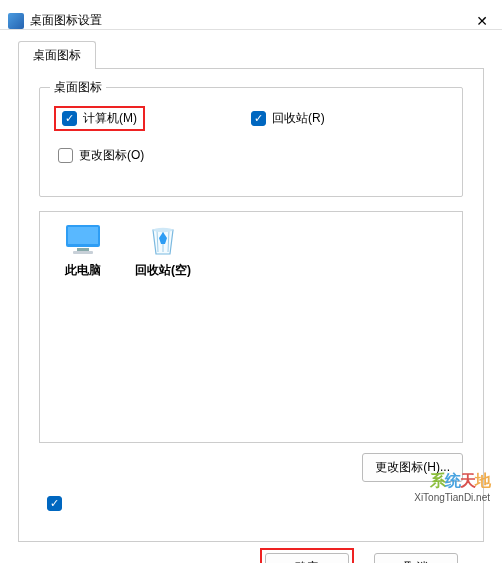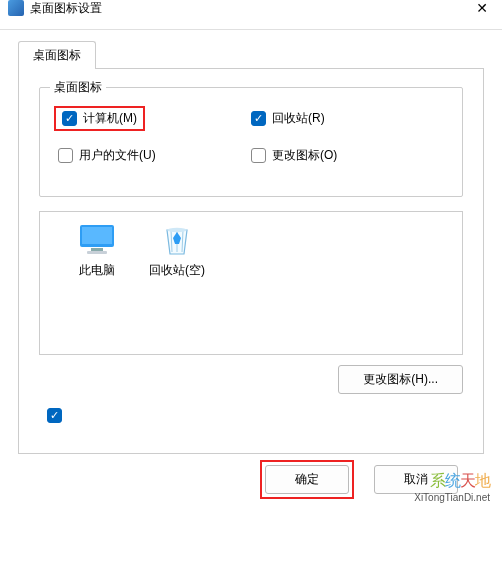--- a/index.html
+++ b/index.html
@@ -7,21 +7,21 @@
       font-family: "Microsoft YaHei", "Segoe UI", sans-serif;
       font-size: 12px;
       background: #fff;
       width: 502px;
       height: 563px;
       position: relative;
       color: #000;
     }
     .titlebar {
       display: flex;
-      align-items: flex-start;
+      align-items: flex-end;
       height: 30px;
       padding: 0 8px;
       border-bottom: 1px solid #e0e0e0;
     }
     .titlebar .app-icon {
       width: 16px; height: 16px;
       margin-right: 6px;
       background: linear-gradient(135deg, #4a9be0, #2563b0);
       border-radius: 2px;
       display: inline-block;
@@ -92,22 +92,23 @@
     .hl-red {
       border: 2px solid #e22;
       padding: 2px 6px;
       margin: -4px -4px;
       display: inline-flex;
       align-items: center;
     }
 
     .icon-grid-box {
       border: 1px solid #ccc;
-      height: 144px;
-      padding: 10px 20px;
+      height: 232px;
+      padding: 10px 6px;
+      font-weight: bold;
     }
     .icon-grid {
       display: flex;
       gap: 6px;
       flex-wrap: wrap;
     }
     .grid-item {
       width: 74px;
       display: flex;
       flex-direction: column;
@@ -124,21 +125,21 @@
 
     .btn-row {
       display: flex;
       justify-content: flex-end;
       gap: 12px;
       margin-top: 10px;
     }
     .btn {
       border: 1px solid #bbb;
       background: #fdfdfd;
-      padding: 5px 24px;
+      padding: 5px 12px;
       border-radius: 3px;
       font-size: 12px;
       cursor: default;
       min-width: 90px;
       text-align: center;
     }
 
     .allow-row {
       display: flex;
       align-items: center;
@@ -163,21 +164,21 @@
       position: absolute;
       right: 12px;
       bottom: 60px;
       text-align: right;
       font-size: 10px;
       color: #555;
       pointer-events: none;
     }
     .watermark .logo {
       font-size: 16px;
-      font-weight: normal;
+      font-weight: bold;
       letter-spacing: -1px;
     }
     .watermark .logo .c1 { color: #8bbd3c; }
     .watermark .logo .c2 { color: #4aa4e0; }
     .watermark .logo .c3 { color: #d9534f; }
     .watermark .logo .c4 { color: #f0ad4e; }
 
     
     .svg { display: block; }
   </style>
@@ -209,24 +210,20 @@
             <span>计算机(M)</span>
           </span>
         </div>
         <div class="item">
           <span class="chk checked">✓</span>
           <span>回收站(R)</span>
         </div>
       </div>
 
       <div class="check-row">
-        <div class="item">
-          <span class="chk"></span>
-          <span>用户的文件(U)</span>
-        </div>
         <div class="item">
           <span class="chk"></span>
           <span>更改图标(O)</span>
         </div>
       </div>
 
       <div class="check-row">
         <div class="item"></div>
       </div>
     </div>

